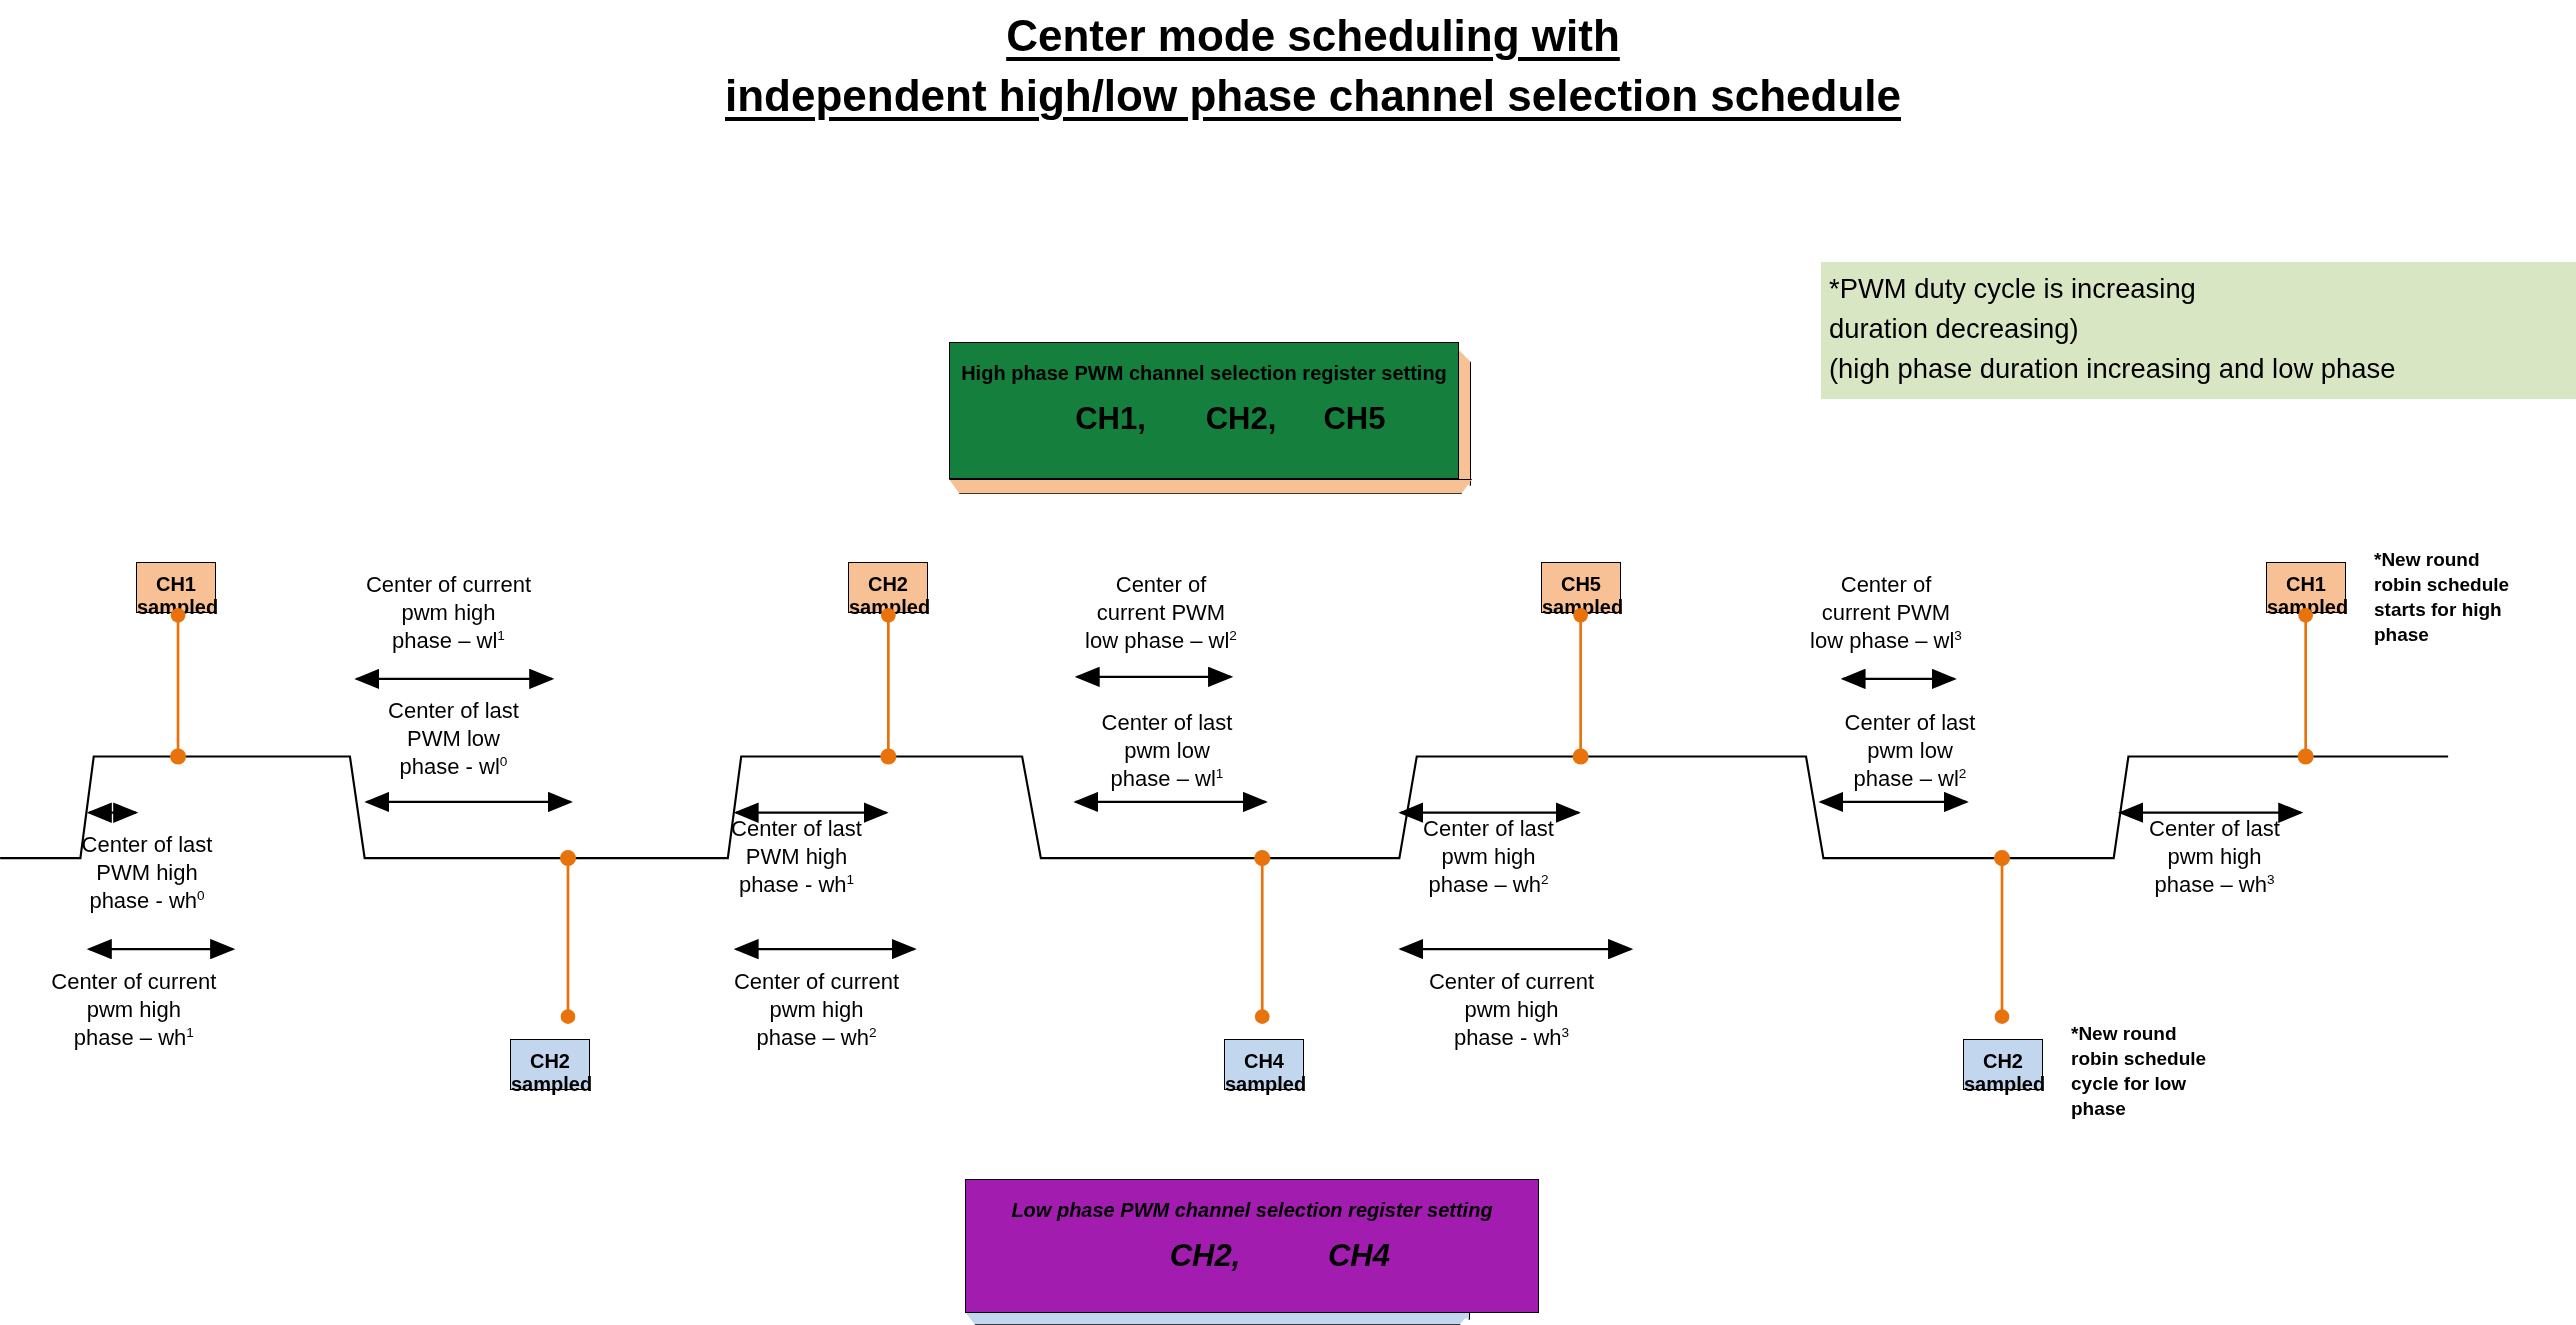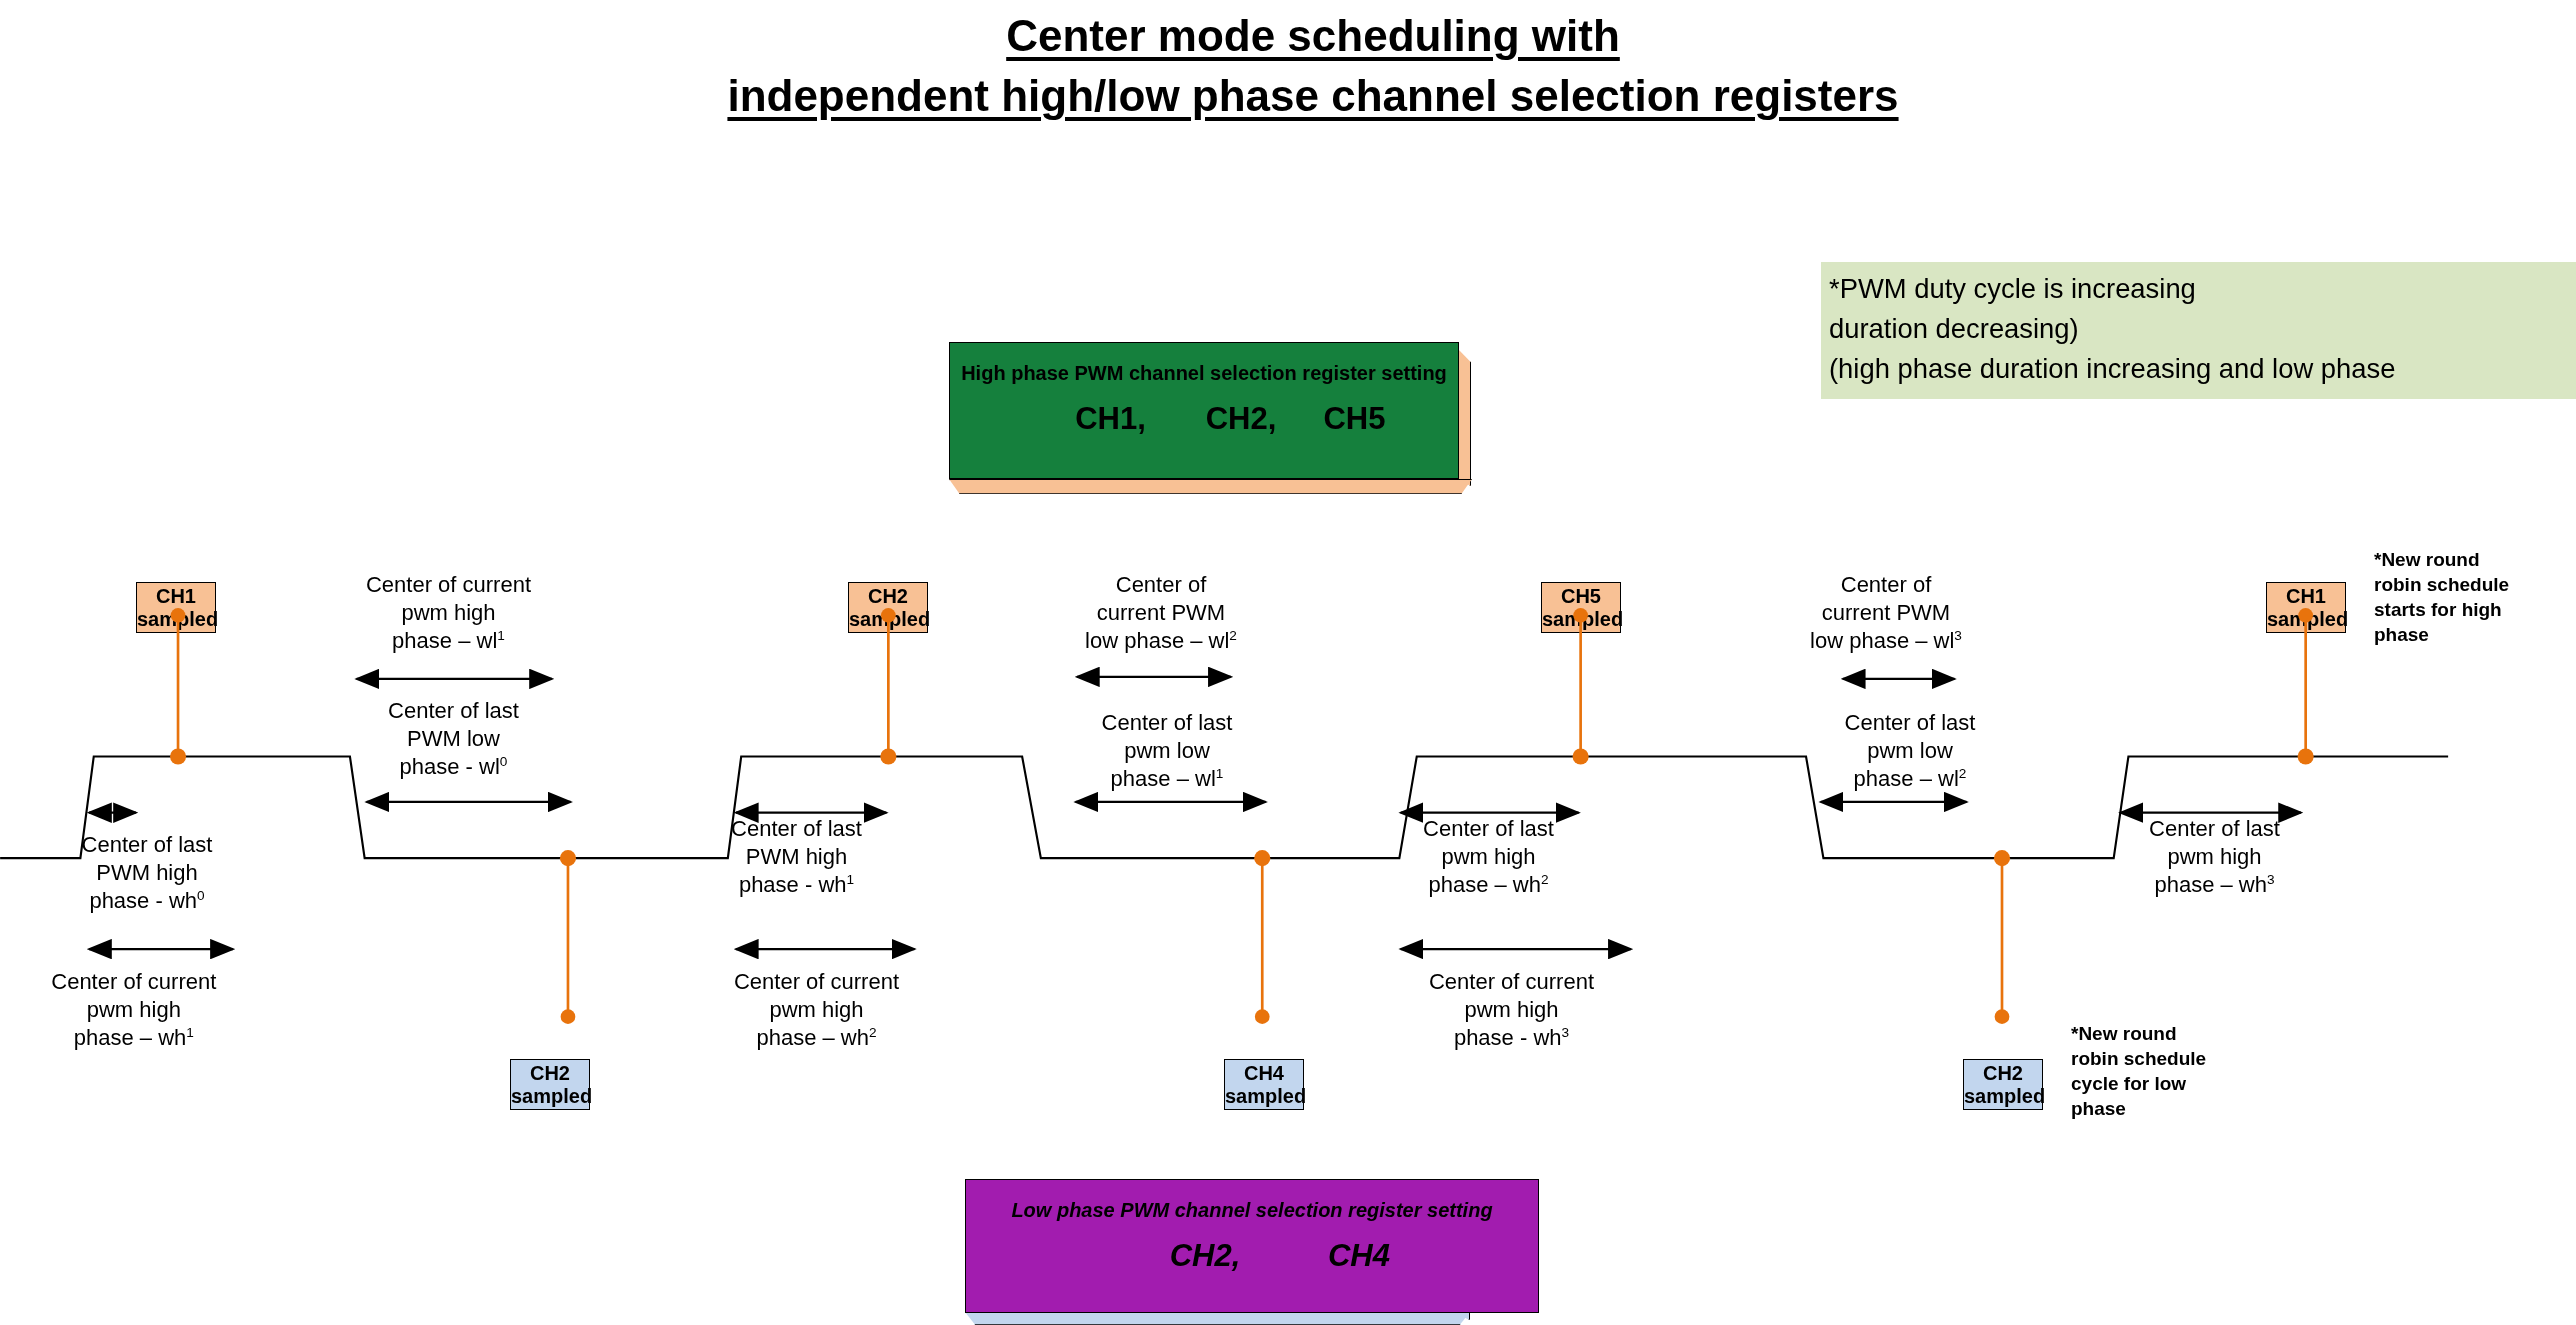--- a/index.html
+++ b/index.html
@@ -116,24 +116,23 @@
 
   
   .sample-box {
     position: absolute;
     box-sizing: border-box;
     border: 1.3px solid #000;
     text-align: center;
     font-size: 20px;
     font-weight: bold;
     line-height: 1.16;
-    padding-top: 2px;
+    padding-top: 10px;
     width: 80px;
     height: 51px;
-    margin-top: 20px;
   }
   .sample-box.high { background: #f8c195; }
   .sample-box.low  { background: #c2d6ee; }
   .sample-box .l1 { display: block; }
   .sample-box .l2 { display: block; }
 
   
   .dim-label {
     position: absolute;
     text-align: center;
@@ -161,21 +160,21 @@
     width: 2576px; height: 1325px;
     pointer-events: none;
   }
 </style>
 </head>
 <body>
 
 <div id="title-block">
   <div class="title-line" id="title-line-1">Center mode scheduling with</div>
   <br>
-  <div class="title-line" id="title-line-2">independent high/low phase channel selection registers</div>
+  <div class="title-line" id="title-line-2">independent high/low phase channel selection schedule</div>
 </div>
 
 <div id="duty-note">
   <div>*PWM duty cycle is increasing</div>
   <div>duration decreasing)</div>
   <div>(high phase duration increasing and low phase</div>
 </div>
 
 <div class="reg-shadow-right" id="reg-high-right"></div>
 <div class="reg-shadow-bottom" id="reg-high-bottom"></div>

